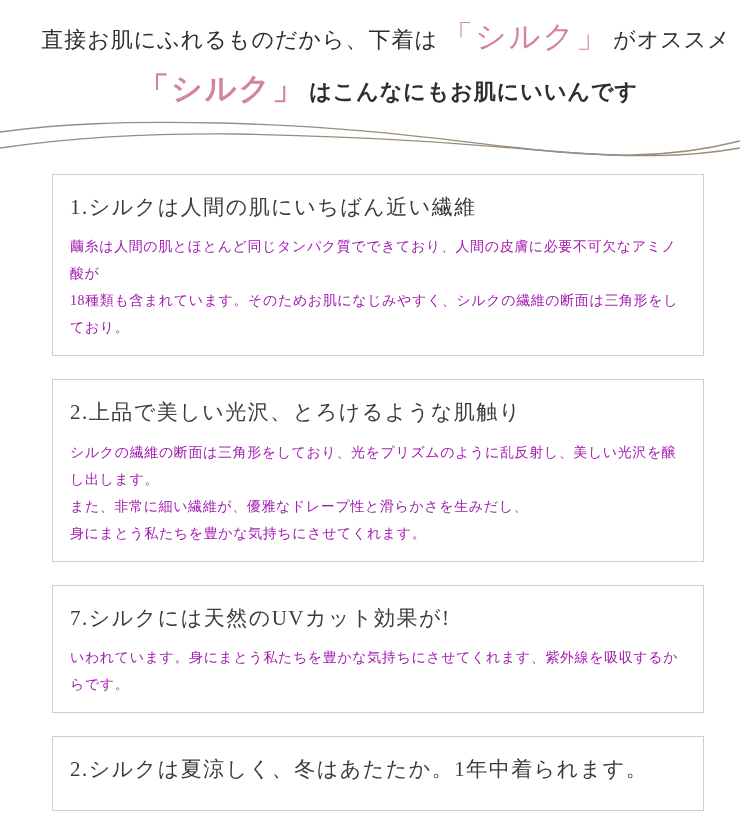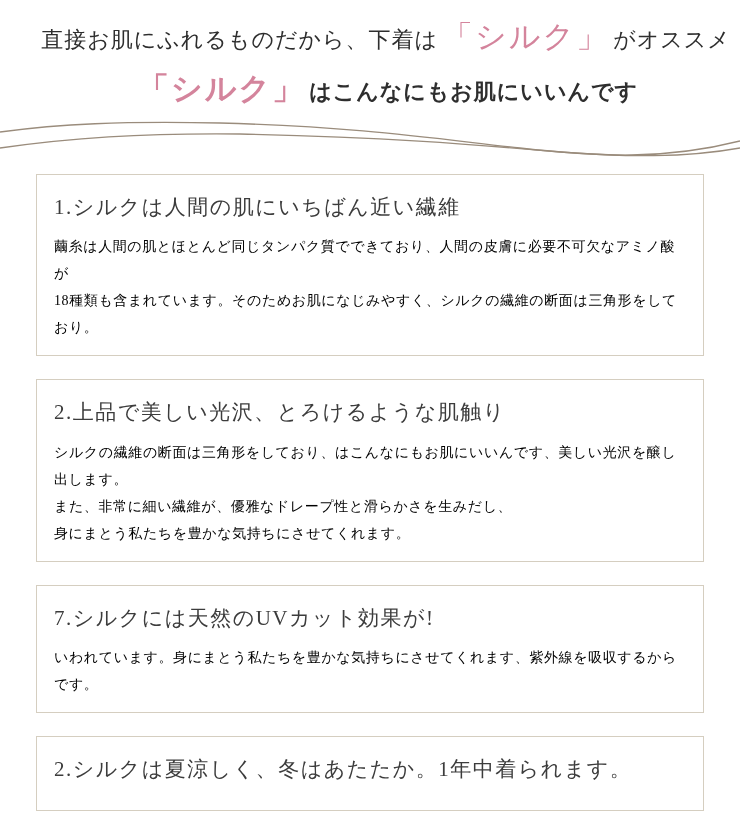--- a/index.html
+++ b/index.html
@@ -46,39 +46,39 @@
   .divider {
     width: 740px;
     height: 58px;
     margin-top: 4px;
   }
   .divider svg { display: block; }
   .content {
     padding-top: 2px;
   }
   .feature-box {
-    margin: 0 36px 23px 36px;
+    margin: 0 36px 23px 52px;
     border: 1px solid #d5cec0;
     background: #ffffff;
     padding: 12px 16px 14px 17px;
   }
   .feature-title {
     font-size: 21px;
     font-weight: normal;
     color: #3c3c3c;
     letter-spacing: 1.5px;
     margin: 6px 0 11px 0;
     line-height: 1.4;
   }
   .feature-body {
     margin: 0;
   }
   .body-line {
     font-size: 14px;
-    color: #000000;
+    color: #a21caf;
     line-height: 27px;
     letter-spacing: 0.6px;
   }
 </style>
 </head>
 <body>
 
 <div class="page">
 
   <header class="page-header">
@@ -103,21 +103,21 @@
       <h2 class="feature-title">1.シルクは人間の肌にいちばん近い繊維</h2>
       <div class="feature-body">
         <div class="body-line">繭糸は人間の肌とほとんど同じタンパク質でできており、人間の皮膚に必要不可欠なアミノ酸が</div>
         <div class="body-line">18種類も含まれています。そのためお肌になじみやすく、シルクの繊維の断面は三角形をしており。</div>
       </div>
     </section>
 
     <section class="feature-box">
       <h2 class="feature-title">2.上品で美しい光沢、とろけるような肌触り</h2>
       <div class="feature-body">
-        <div class="body-line">シルクの繊維の断面は三角形をしており、はこんなにもお肌にいいんです、美しい光沢を醸し出します。</div>
+        <div class="body-line">シルクの繊維の断面は三角形をしており、光をプリズムのように乱反射し、美しい光沢を醸し出します。</div>
         <div class="body-line">また、非常に細い繊維が、優雅なドレープ性と滑らかさを生みだし、</div>
         <div class="body-line">身にまとう私たちを豊かな気持ちにさせてくれます。</div>
       </div>
     </section>
 
     <section class="feature-box">
       <h2 class="feature-title">7.シルクには天然のUVカット効果が!</h2>
       <div class="feature-body">
         <div class="body-line">いわれています。身にまとう私たちを豊かな気持ちにさせてくれます、紫外線を吸収するからです。</div>
       </div>

